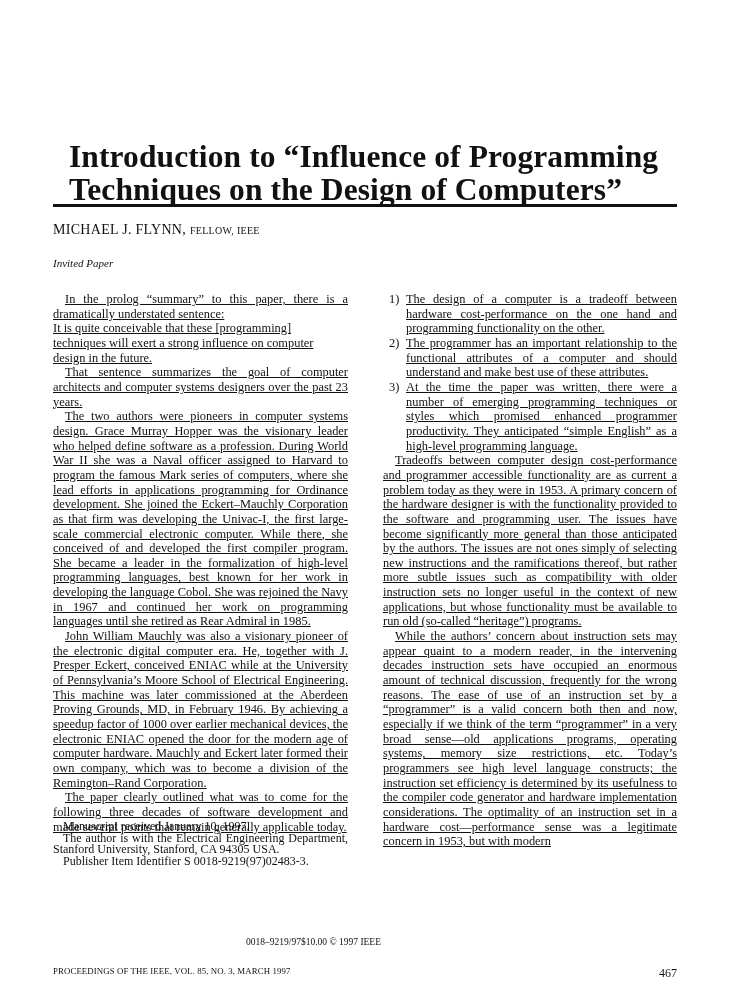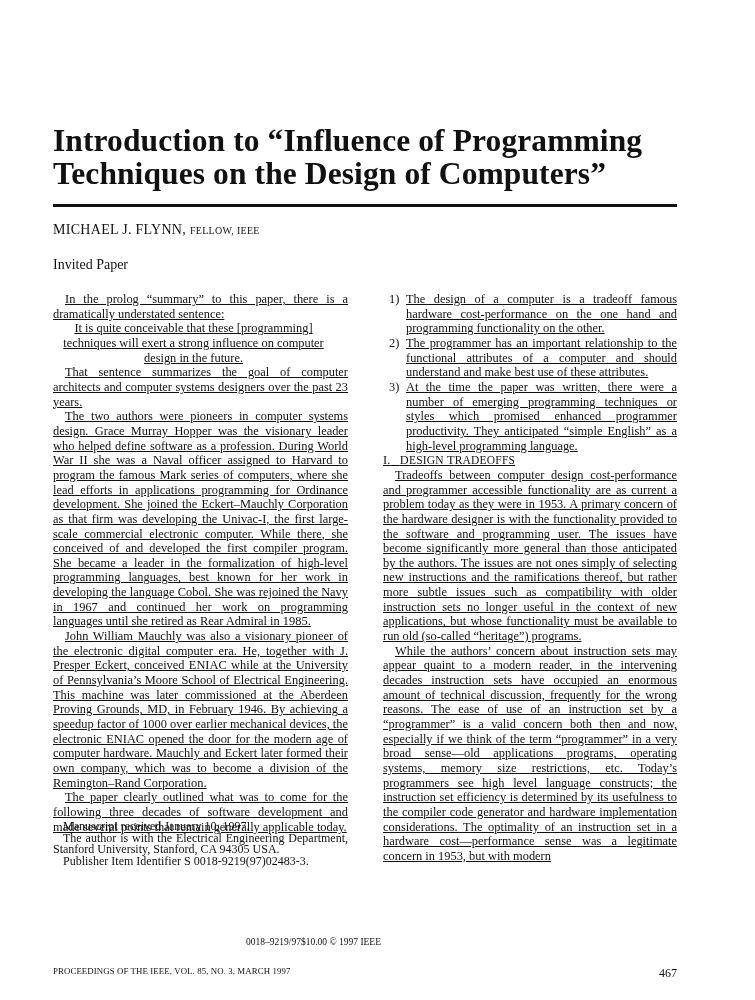--- a/index.html
+++ b/index.html
@@ -3,41 +3,41 @@
   <meta charset="utf-8">
   <style>
     html, body { margin: 0; padding: 0; background: #ffffff; }
     body {
       width: 755px; height: 1000px; position: relative; overflow: hidden;
       font-family: "Liberation Serif", "DejaVu Serif", serif; color: #111;
     }
     .title {
       position: absolute; left: 53px; top: 124px; width: 640px;
       font-family: "Liberation Serif", serif; font-weight: bold;
-      font-size: 31.5px; line-height: 33px; margin: 0; letter-spacing: 0.1px;
+      font-size: 31.5px; line-height: 33px; margin: 16px; letter-spacing: 0.1px;
     }
     .rule {
       position: absolute; left: 53px; top: 204px; width: 624px; height: 3px; background: #111;
     }
     .author {
       position: absolute; left: 53px; top: 222px; font-size: 14px; letter-spacing: 0.3px;
     }
     .author .sc { font-size: 10px; }
     .invited {
-      position: absolute; left: 53px; top: 257px; font-size: 14px;  text-align: right;
+      position: absolute; left: 53px; top: 257px; font-size: 11px; font-style: italic; text-align: right;
     }
     .col {
       position: absolute; top: 292px; width: 295px;
       font-size: 12.4px; line-height: 14.65px; text-align: justify; text-decoration: underline;
     }
     .col-left { left: 53px; }
     .col-right { left: 383px; width: 294px; }
     .col p { margin: 0; text-indent: 12px; }
     .col p.noindent { text-indent: 0; }
-    .quote { margin: 0 0 0 12px; padding-right: 14px; text-align: center; }
+    .quote { margin: 0 0 0 12px; padding-right: 14px; text-align: left; }
     .footnotes {
       position: absolute; left: 53px; top: 821px; width: 295px;
       font-size: 12px; line-height: 11.5px; text-align: justify;
     }
     .footnotes p { margin: 0; text-indent: 10px; }
     ol.points { margin: 0; padding: 0; list-style: none; }
     ol.points li { position: relative; padding-left: 23px; text-align: justify; }
     ol.points li .num { position: absolute; left: 6px; top: 0; }
     .section-head {
       margin-top: 34px; margin-bottom: 1px; text-indent: 0 !important; font-size: 11.5px; letter-spacing: 0.2px;
@@ -83,35 +83,31 @@
 <div class="footnotes">
   <p>Manuscript received January 10, 1997.</p>
   <p>The author is with the Electrical Engineering Department, Stanford University, Stanford, CA 94305 USA.</p>
   <p>Publisher Item Identifier S 0018-9219(97)02483-3.</p>
 </div>
 
 <div class="col col-right">
   <ol class="points">
     <li>
       <span class="num">1)</span>
-      <span>The design of a computer is a tradeoff famous hardware cost-performance on the one hand and programming functionality on the other.</span>
+      <span>The design of a computer is a tradeoff between hardware cost-performance on the one hand and programming functionality on the other.</span>
     </li>
     <li>
       <span class="num">2)</span>
       <span>The programmer has an important relationship to the functional attributes of a computer and should understand and make best use of these attributes.</span>
     </li>
     <li>
       <span class="num">3)</span>
       <span>At the time the paper was written, there were a number of emerging programming techniques or styles which promised enhanced programmer productivity. They anticipated “simple English” as a high-level programming language.</span>
     </li>
   </ol>
 
-  <p class="section-head">
-    <span class="cap">I.</span>&nbsp;&nbsp;
-    <span class="cap">D</span><span>ESIGN </span><span class="cap">T</span><span>RADEOFFS</span>
-  </p>
   <p>Tradeoffs between computer design cost-performance and programmer accessible functionality are as current a problem today as they were in 1953. A primary concern of the hardware designer is with the functionality provided to the software and programming user. The issues have become significantly more general than those anticipated by the authors. The issues are not ones simply of selecting new instructions and the ramifications thereof, but rather more subtle issues such as compatibility with older instruction sets no longer useful in the context of new applications, but whose functionality must be available to run old (so-called “heritage”) programs.</p>
   <p>While the authors’ concern about instruction sets may appear quaint to a modern reader, in the intervening decades instruction sets have occupied an enormous amount of technical discussion, frequently for the wrong reasons. The ease of use of an instruction set by a “programmer” is a valid concern both then and now, especially if we think of the term “programmer” in a very broad sense—old applications programs, operating systems, memory size restrictions, etc. Today’s programmers see high level language constructs; the instruction set efficiency is determined by its usefulness to the compiler code generator and hardware implementation considerations. The optimality of an instruction set in a hardware cost—performance sense was a legitimate concern in 1953, but with modern</p>
 </div>
 
 <div class="copyright">0018–9219/97$10.00 © 1997 IEEE</div>
 <div class="running-foot">PROCEEDINGS OF THE IEEE, VOL. 85, NO. 3, MARCH 1997</div>
 <div class="page-num">467</div>
 
 </body></html>

